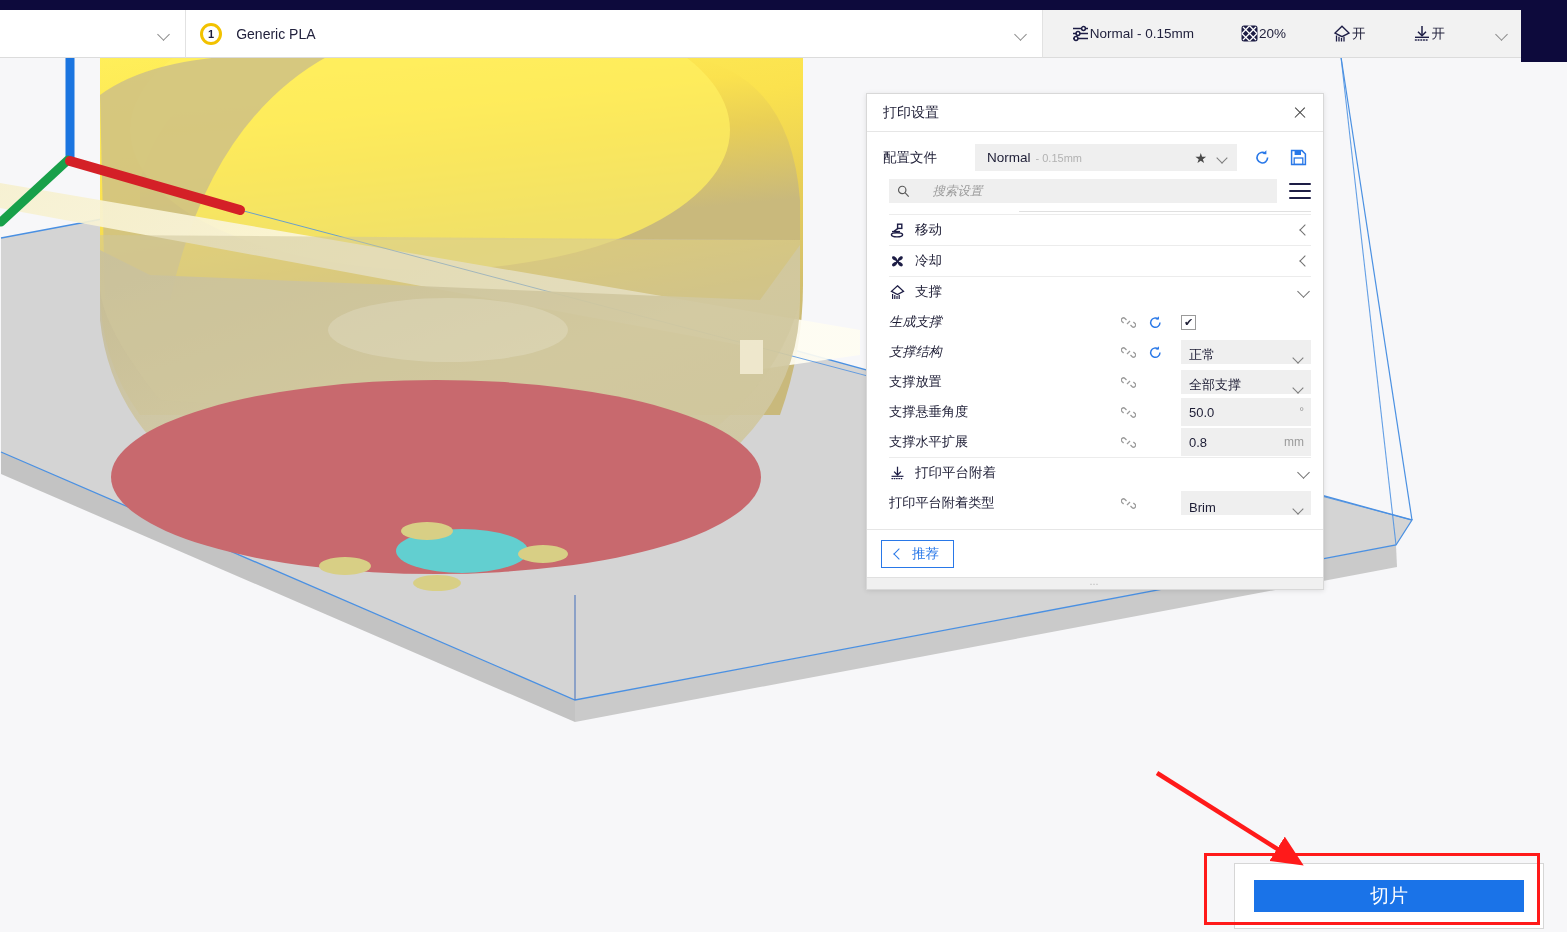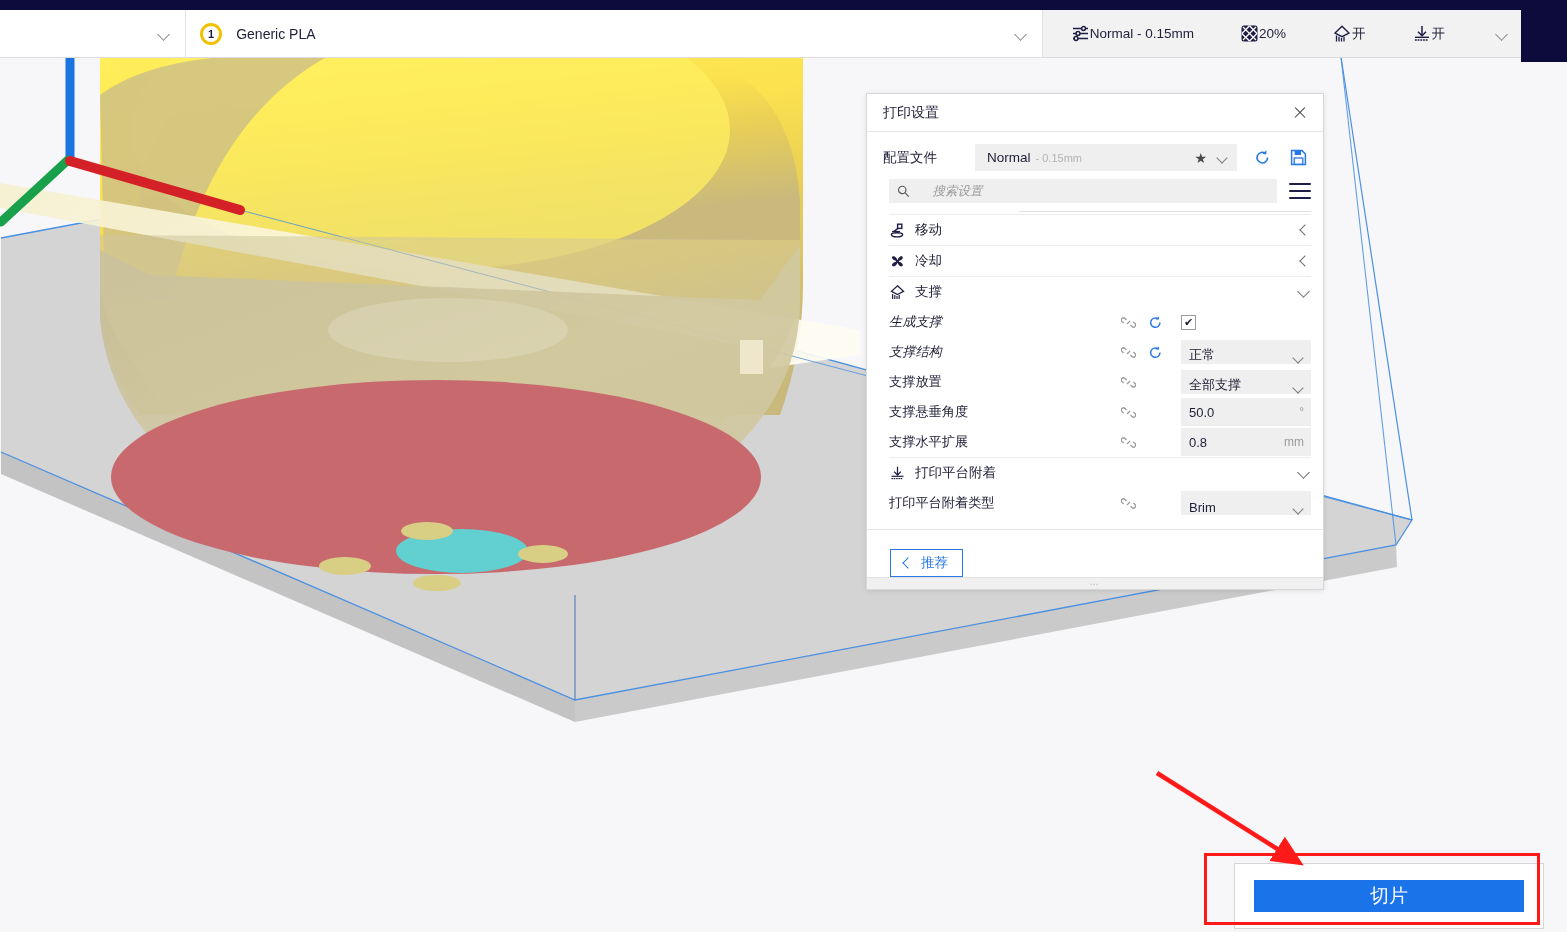--- a/index.html
+++ b/index.html
@@ -172,22 +172,22 @@
     padding: 0 7px 0 8px; box-sizing: border-box; font-size: 13px; color:#1d1d35;
   }
   .field .unit { margin-left:auto; color:#9a9a9a; font-size: 12px; }
   .chk {
     width: 15px; height: 15px; border: 1px solid #9a9a9a; background:#fff;
     display:flex; align-items:center; justify-content:center;
     font-size: 11px; color:#1d1d35; box-sizing:border-box;
   }
 
   .panel-footer {
-    border-top: 1px solid #e6e6e6; height: 48px; display:flex; align-items:flex-end;
-    padding-left: 23px; box-sizing:border-box;
+    border-top: 1px solid #e6e6e6; height: 48px; display:flex; align-items:center;
+    padding-left: 14px; box-sizing:border-box;
   }
   .rec-btn {
     display:flex; align-items:center; gap: 10px;
     border: 1px solid #2978e8; color:#2978e8; background:#fff;
     height: 28px; padding: 0 14px 0 10px; font-size: 13.5px;
     box-sizing: border-box; cursor:pointer;
   }
   .rec-chev { width: 10px; height: 10px; position:relative; }
   .rec-chev::after {
     content:""; position:absolute; left:3px; top:1px; width:7px; height:7px;

